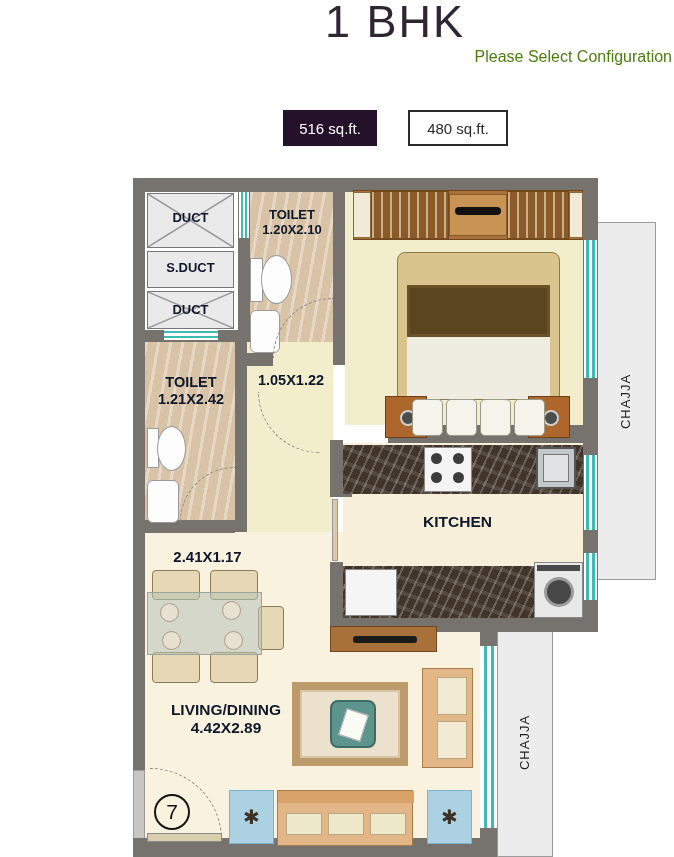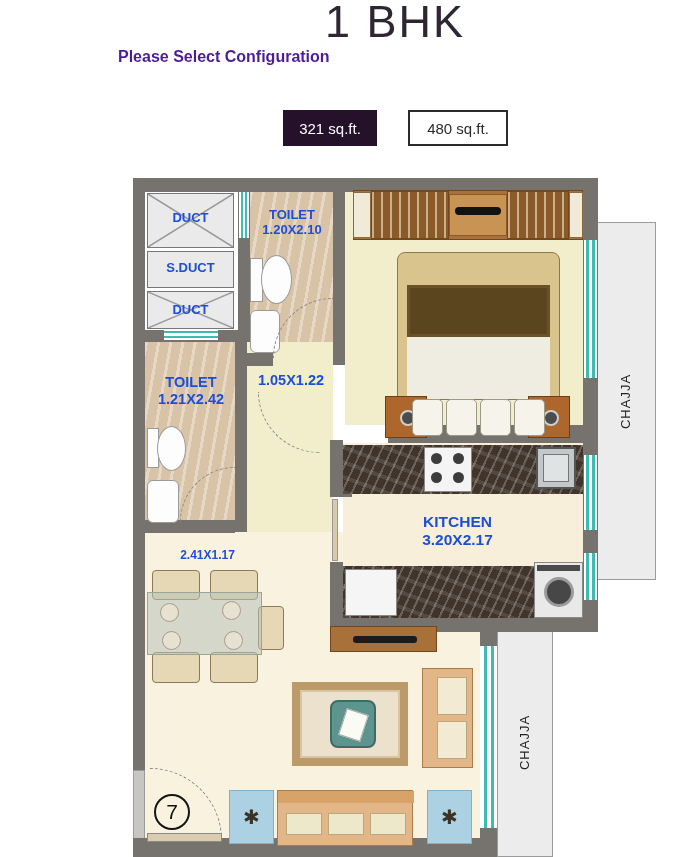--- a/index.html
+++ b/index.html
@@ -2,21 +2,21 @@
 <html><head>
 <meta charset="utf-8">
 <style>
   html,body{margin:0;padding:0;background:#ffffff;}
   .canvas{position:relative;width:674px;height:857px;background:#fff;overflow:hidden;
           font-family:"Liberation Sans",sans-serif;}
   .abs{position:absolute;}
   
   .hdr-title{left:118px;top:-4px;width:554px;text-align:center;font-size:45px;font-weight:400;
              color:#2e2633;letter-spacing:2px;}
-  .hdr-sub{left:118px;top:48px;width:554px;text-align:left;font-size:16px;color:#4c1d95;font-weight:bold;}
+  .hdr-sub{left:118px;top:48px;width:554px;text-align:right;font-size:16px;color:#4d7c0f;}
   .hdr-note{left:118px;top:71px;width:554px;text-align:center;font-size:15px;color:#3a3a3a;}
   .btn{height:36px;display:flex;align-items:center;justify-content:center;font-size:15px;
        cursor:pointer;box-sizing:border-box;}
   .btn-sel{left:283px;top:110px;width:94px;background:#26112a;color:#ffffff;}
   .btn-unsel{left:408px;top:110px;width:100px;background:#ffffff;color:#2b2b2b;border:2px solid #2b2b2b;}
   
   .wall{position:absolute;background:#76736f;}
   .wall-light{position:absolute;background:#c8c6c2;border:1px solid #9a9a9a;box-sizing:border-box;}
   .floor{position:absolute;}
   .f-marble{background:#d9c3a6;background-image:repeating-linear-gradient(100deg,rgba(255,255,255,.35) 0 3px,rgba(0,0,0,0) 3px 12px);}
@@ -25,21 +25,21 @@
   .f-living{background:#f9f2df;}
   .counter{position:absolute;background:#41352b;
            background-image:repeating-linear-gradient(115deg,rgba(255,255,255,.22) 0 2px,rgba(0,0,0,0) 2px 9px),
            repeating-linear-gradient(20deg,rgba(255,255,255,.10) 0 4px,rgba(0,0,0,0) 4px 14px);}
   .vwin{position:absolute;background:linear-gradient(to right,#ffffff 0 18%,#3fbcb2 18% 38%,#ffffff 38% 62%,#3fbcb2 62% 82%,#ffffff 82% 100%);}
   .hwin{position:absolute;background:linear-gradient(to bottom,#ffffff 0 18%,#3fbcb2 18% 38%,#ffffff 38% 62%,#3fbcb2 62% 82%,#ffffff 82% 100%);}
   .chajja{position:absolute;background:#ececec;border:1px solid #9b9b9b;box-sizing:border-box;
           display:flex;align-items:center;justify-content:center;}
   .chajja span{transform:rotate(-90deg);font-size:13px;letter-spacing:1px;color:#222;white-space:nowrap;}
   .ductbox{position:absolute;background:#eaeaea;border:1px solid #777;box-sizing:border-box;}
-  .lbl{position:absolute;font-weight:bold;color:#1d4ed8;text-align:center;line-height:1.18;white-space:nowrap;}
+  .lbl{position:absolute;font-weight:bold;color:#0f172a;text-align:center;line-height:1.18;white-space:nowrap;}
   .arc{position:absolute;box-sizing:border-box;}
   .arc-tl{border-top:1px dashed #8a8a8a;border-left:1px dashed #8a8a8a;border-top-left-radius:100%;}
   .arc-tr{border-top:1px dashed #8a8a8a;border-right:1px dashed #8a8a8a;border-top-right-radius:100%;}
   .arc-bl{border-bottom:1px dashed #8a8a8a;border-left:1px dashed #8a8a8a;border-bottom-left-radius:100%;}
   
   .wood{background:#a9713a;border:1px solid #73471c;box-sizing:border-box;}
   .stripe{background:#8a5a28;background-image:repeating-linear-gradient(to right,rgba(255,244,220,.55) 0 2px,rgba(0,0,0,0) 2px 9px);}
   .white-fix{background:#fdfdfd;border:1px solid #9a9a9a;box-sizing:border-box;}
   .seat{background:#e6d7b5;border:1px solid #8a7a5a;border-radius:4px;box-sizing:border-box;}
   .tan{background:#e2b687;border:1px solid #a97d4b;box-sizing:border-box;}
@@ -48,21 +48,21 @@
   .knob{position:absolute;width:12px;height:12px;border-radius:50%;background:#4c4c4c;border:2px solid #cfcfcf;}
   .burner{position:absolute;width:11px;height:11px;border-radius:50%;background:#3c3c3c;}
 </style>
 </head>
 <body>
 
 <div class="canvas">
 
   <div class="abs hdr-title">1 BHK</div>
   <div class="abs hdr-sub">Please Select Configuration</div>
-  <div class="abs btn btn-sel">321 sq.ft.</div>
+  <div class="abs btn btn-sel">516 sq.ft.</div>
   <div class="abs btn btn-unsel">480 sq.ft.</div>
 
   <div class="floor f-marble" style="left:250px;top:192px;width:83px;height:161px;"></div>
   <div class="floor f-cream" style="left:345px;top:192px;width:238px;height:233px;"></div>
   <div class="floor f-cream" style="left:247px;top:342px;width:86px;height:190px;"></div>
   <div class="floor f-marble" style="left:145px;top:342px;width:90px;height:178px;"></div>
   <div class="floor f-kitchen" style="left:343px;top:443px;width:240px;height:174px;"></div>
   <div class="floor f-living" style="left:145px;top:532px;width:198px;height:306px;"></div>
   <div class="floor f-living" style="left:343px;top:632px;width:137px;height:206px;"></div>
 
@@ -220,17 +220,20 @@
   </div>
   <div class="lbl" style="left:380px;top:229px;width:180px;font-size:16px;">
   </div>
   <div class="lbl" style="left:145px;top:374px;width:92px;font-size:14.5px;">
     <div>TOILET</div>
     <div>1.21X2.42</div>
   </div>
   <div class="lbl" style="left:245px;top:372px;width:92px;font-size:14.5px;">1.05X1.22</div>
   <div class="lbl" style="left:385px;top:513px;width:145px;font-size:15.5px;">
     <div>KITCHEN</div>
-    <div>3.20X2.17</div>
-  </div>
-  <div class="lbl" style="left:160px;top:548px;width:95px;font-size:12px;">2.41X1.17</div>
+  </div>
+  <div class="lbl" style="left:160px;top:548px;width:95px;font-size:15px;">2.41X1.17</div>
+  <div class="lbl" style="left:150px;top:701px;width:152px;font-size:15.5px;">
+    <div>LIVING/DINING</div>
+    <div>4.42X2.89</div>
+  </div>
 
 </div>
 
 </body></html>

